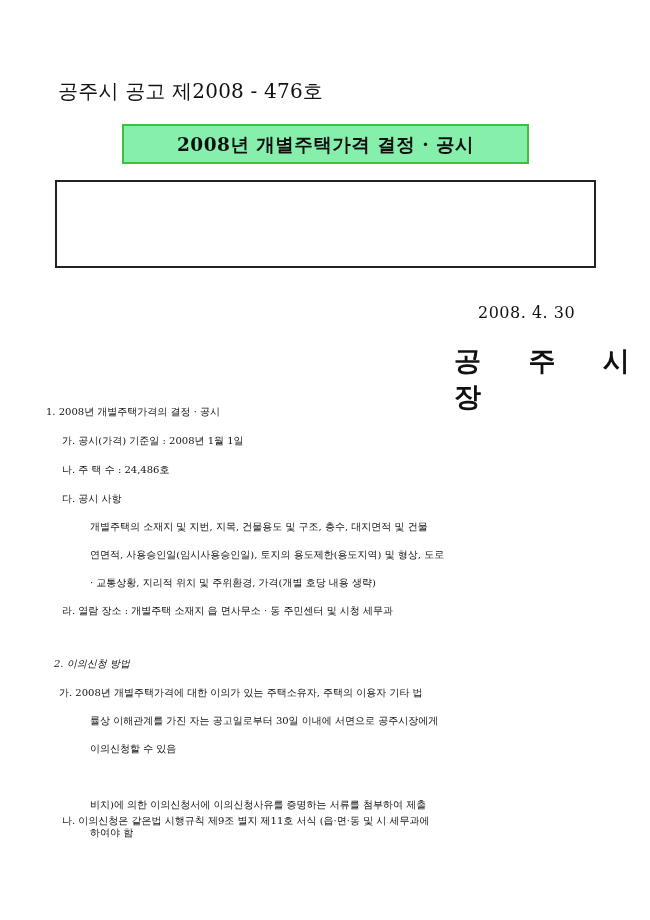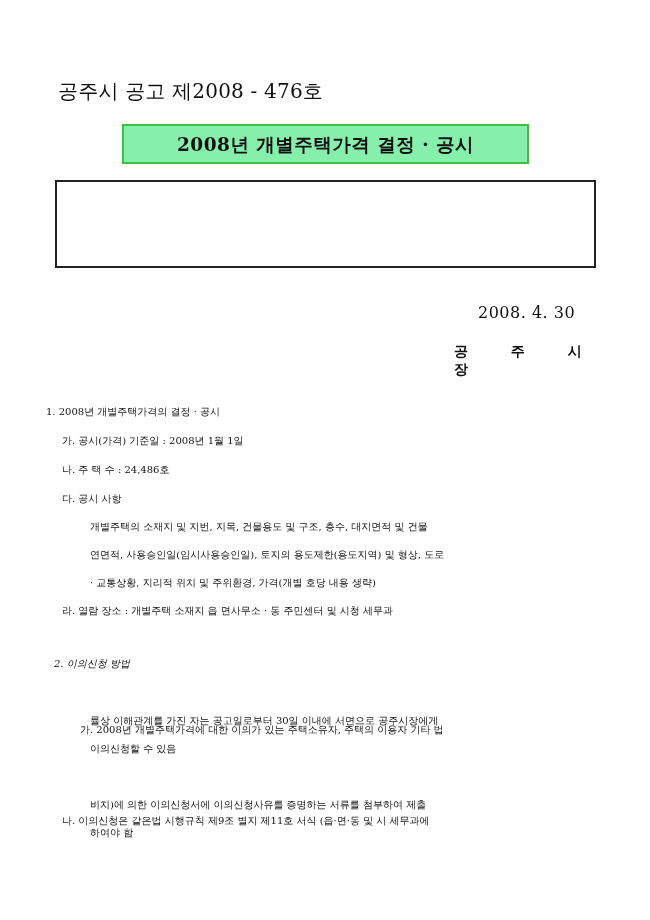--- a/index.html
+++ b/index.html
@@ -17,21 +17,21 @@
       font-size: 18.5px; font-weight: bold; letter-spacing: 0.5px;
     }
     .law-box {
       left: 55px; top: 180px; width: 541px; height: 88px;
       border: 2px solid #222; box-sizing: border-box;
       padding: 14px 18px 0 18px;
       font-size: 14px; line-height: 28px; font-weight: bold;
     }
     .law-box span { display: block; white-space: nowrap; }
     .date { left: 478px; top: 303px; font-size: 16px; letter-spacing: 0.5px; }
-    .mayor { left: 454px; top: 343px; font-size: 14px; font-weight: bold; letter-spacing: 19px; }
+    .mayor { left: 454px; top: 343px; font-size: 27px; font-weight: bold; letter-spacing: 19px; }
     .line { position: absolute; white-space: nowrap; font-size: 10px; }
   </style>
 </head>
 <body>
 
 <div class="abs notice-no">공주시 공고 제2008 - 476호</div>
 
 <div class="abs title-box">
   <span>2008년 개별주택가격 결정 · 공시</span>
 </div>
@@ -48,19 +48,19 @@
   <div class="line" style="left:62px; top:463px;">나. 주 택 수 : 24,486호</div>
   <div class="line" style="left:62px; top:492px;">다. 공시 사항</div>
   <div class="line" style="left:90px; top:520px;">개별주택의 소재지 및 지번, 지목, 건물용도 및 구조, 층수, 대지면적 및 건물</div>
   <div class="line" style="left:90px; top:548px;">연면적, 사용승인일(임시사용승인일), 토지의 용도제한(용도지역) 및 형상, 도로</div>
   <div class="line" style="left:90px; top:576px;">· 교통상황, 지리적 위치 및 주위환경, 가격(개별 호당 내용 생략)</div>
   <div class="line" style="left:62px; top:604px;">라. 열람 장소 : 개별주택 소재지 읍 면사무소 · 동 주민센터 및 시청 세무과</div>
 </div>
 
 <div>
   <div class="line" style="left:54px; top:657px;font-style:italic;">2. 이의신청 방법</div>
-  <div class="line" style="left:80px; top:686px;margin-top:37px;">가. 2008년 개별주택가격에 대한 이의가 있는 주택소유자, 주택의 이용자 기타 법</div>
+  <div class="line" style="left:59px; top:686px;">가. 2008년 개별주택가격에 대한 이의가 있는 주택소유자, 주택의 이용자 기타 법</div>
   <div class="line" style="left:90px; top:714px;">률상 이해관계를 가진 자는 공고일로부터 30일 이내에 서면으로 공주시장에게</div>
   <div class="line" style="left:90px; top:742px;">이의신청할 수 있음</div>
   <div class="line" style="left:62px; top:770px;margin-top:44px;">나. 이의신청은 같은법 시행규칙 제9조 별지 제11호 서식 (읍·면·동 및 시 세무과에</div>
   <div class="line" style="left:90px; top:798px;">비치)에 의한 이의신청서에 이의신청사유를 증명하는 서류를 첨부하여 제출</div>
   <div class="line" style="left:90px; top:826px;">하여야 함</div>
 </div>
 
 </body></html>

